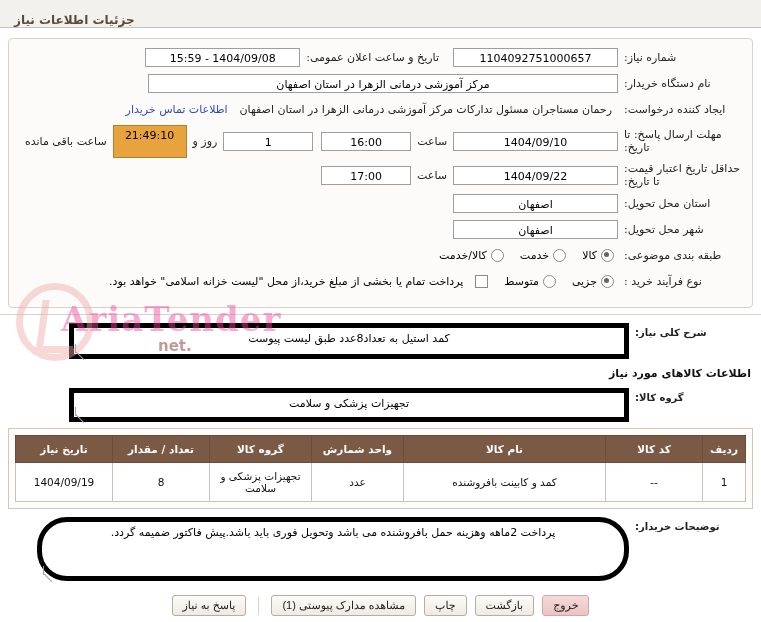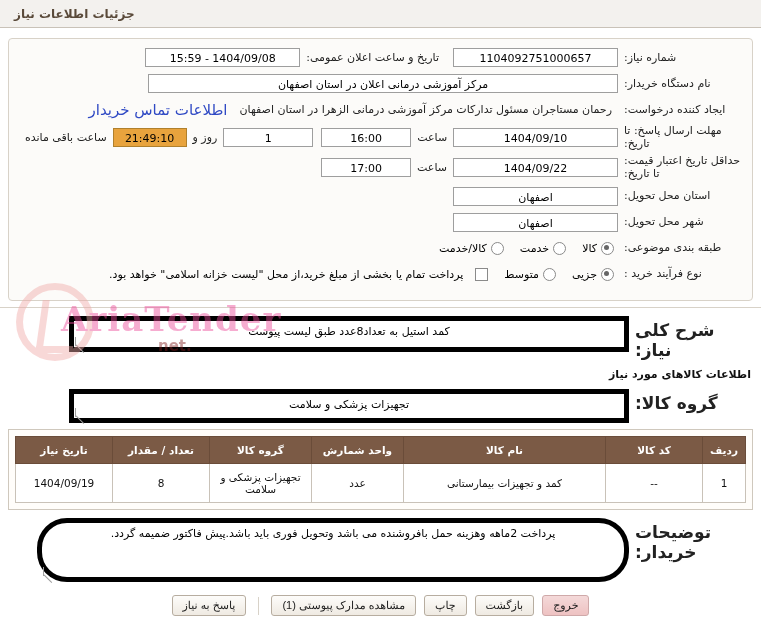--- a/index.html
+++ b/index.html
@@ -16,21 +16,21 @@
     background: #ffffff;
     font-size: 11px;
     color: #000;
   }
   
   .titlebar {
     height: 28px;
     background: #f3f1ee;
     border-bottom: 1px solid #c9c2b8;
     display: flex;
-    align-items: center;
+    align-items: flex-end;
     justify-content: flex-end;
     padding: 0 14px;
     box-sizing: border-box;
   }
   .titlebar .title {
     font-size: 12px;
     font-weight: bold;
     color: #5a4a3a;
   }
   
@@ -130,31 +130,31 @@
   .fld.xwide { width: 470px; }
   .gap { width: 8px; flex: 0 0 auto; }
   .inline-lbl {
     font-size: 11px;
     padding: 0 6px;
     color: #222;
     white-space: nowrap;
   }
   .link {
     color: #2f49c4;
-    font-size: 15px;
+    font-size: 11px;
     text-decoration: none;
     padding: 0 6px;
     white-space: nowrap;
   }
   .countdown {
     background: #e8a33d;
     color: #000;
     border: 1px solid #b0802c;
     width: 74px;
-    height: 19px;
+    height: 33px;
     line-height: 19px;
     text-align: center;
     font-size: 11px;
     box-sizing: border-box;
   }
   .radio {
     width: 11px;
     height: 11px;
     border-radius: 50%;
     border: 1px solid #8a8a8a;
@@ -205,21 +205,21 @@
   }
   .sec-row {
     display: flex;
     align-items: flex-start;
     margin-bottom: 6px;
   }
   .sec-lbl {
     width: 118px;
     text-align: left;
     padding-left: 6px;
-    font-size: 17px;
+    font-size: 10px;
     font-weight: bold;
     color: #222;
     flex: 0 0 auto;
     padding-top: 4px;
   }
   .textarea {
     border: 5px solid #000000;
     background: #fff;
     width: 560px;
     box-sizing: border-box;
@@ -351,21 +351,21 @@
     <div class="row">
       <div class="lbl">شماره نیاز:</div>
       <div class="fld num">1104092751000657</div>
       <div class="gap"></div>
       <div class="inline-lbl">تاریخ و ساعت اعلان عمومی:</div>
       <div class="fld mid">1404/09/08 - 15:59</div>
     </div>
 
     <div class="row">
       <div class="lbl">نام دستگاه خریدار:</div>
-      <div class="fld xwide">مرکز آموزشی درمانی اعلان در استان اصفهان</div>
+      <div class="fld xwide">مرکز آموزشی درمانی الزهرا در استان اصفهان</div>
     </div>
 
     <div class="row">
       <div class="lbl">ایجاد کننده درخواست:</div>
       <div class="inline-lbl">رحمان مستاجران مسئول تدارکات مرکز آموزشی درمانی الزهرا در استان اصفهان</div>
       <a class="link" href="#">اطلاعات تماس خریدار</a>
     </div>
 
     <div class="row">
       <div class="lbl two">مهلت ارسال پاسخ: تا تاریخ:</div>
@@ -463,21 +463,21 @@
           <th style="width:85px">واحد شمارش</th>
           <th style="width:95px">گروه کالا</th>
           <th style="width:90px">تعداد / مقدار</th>
           <th style="width:90px">تاریخ نیاز</th>
         </tr>
       </thead>
       <tbody>
         <tr>
           <td>1</td>
           <td>--</td>
-          <td>کمد و تجهیزات بیمارستانی</td>
+          <td>کمد و کابینت بافروشنده</td>
           <td>عدد</td>
           <td>تجهیزات پزشکی و سلامت</td>
           <td>8</td>
           <td>1404/09/19</td>
         </tr>
       </tbody>
     </table>
   </div>
 
   <div class="sec">

